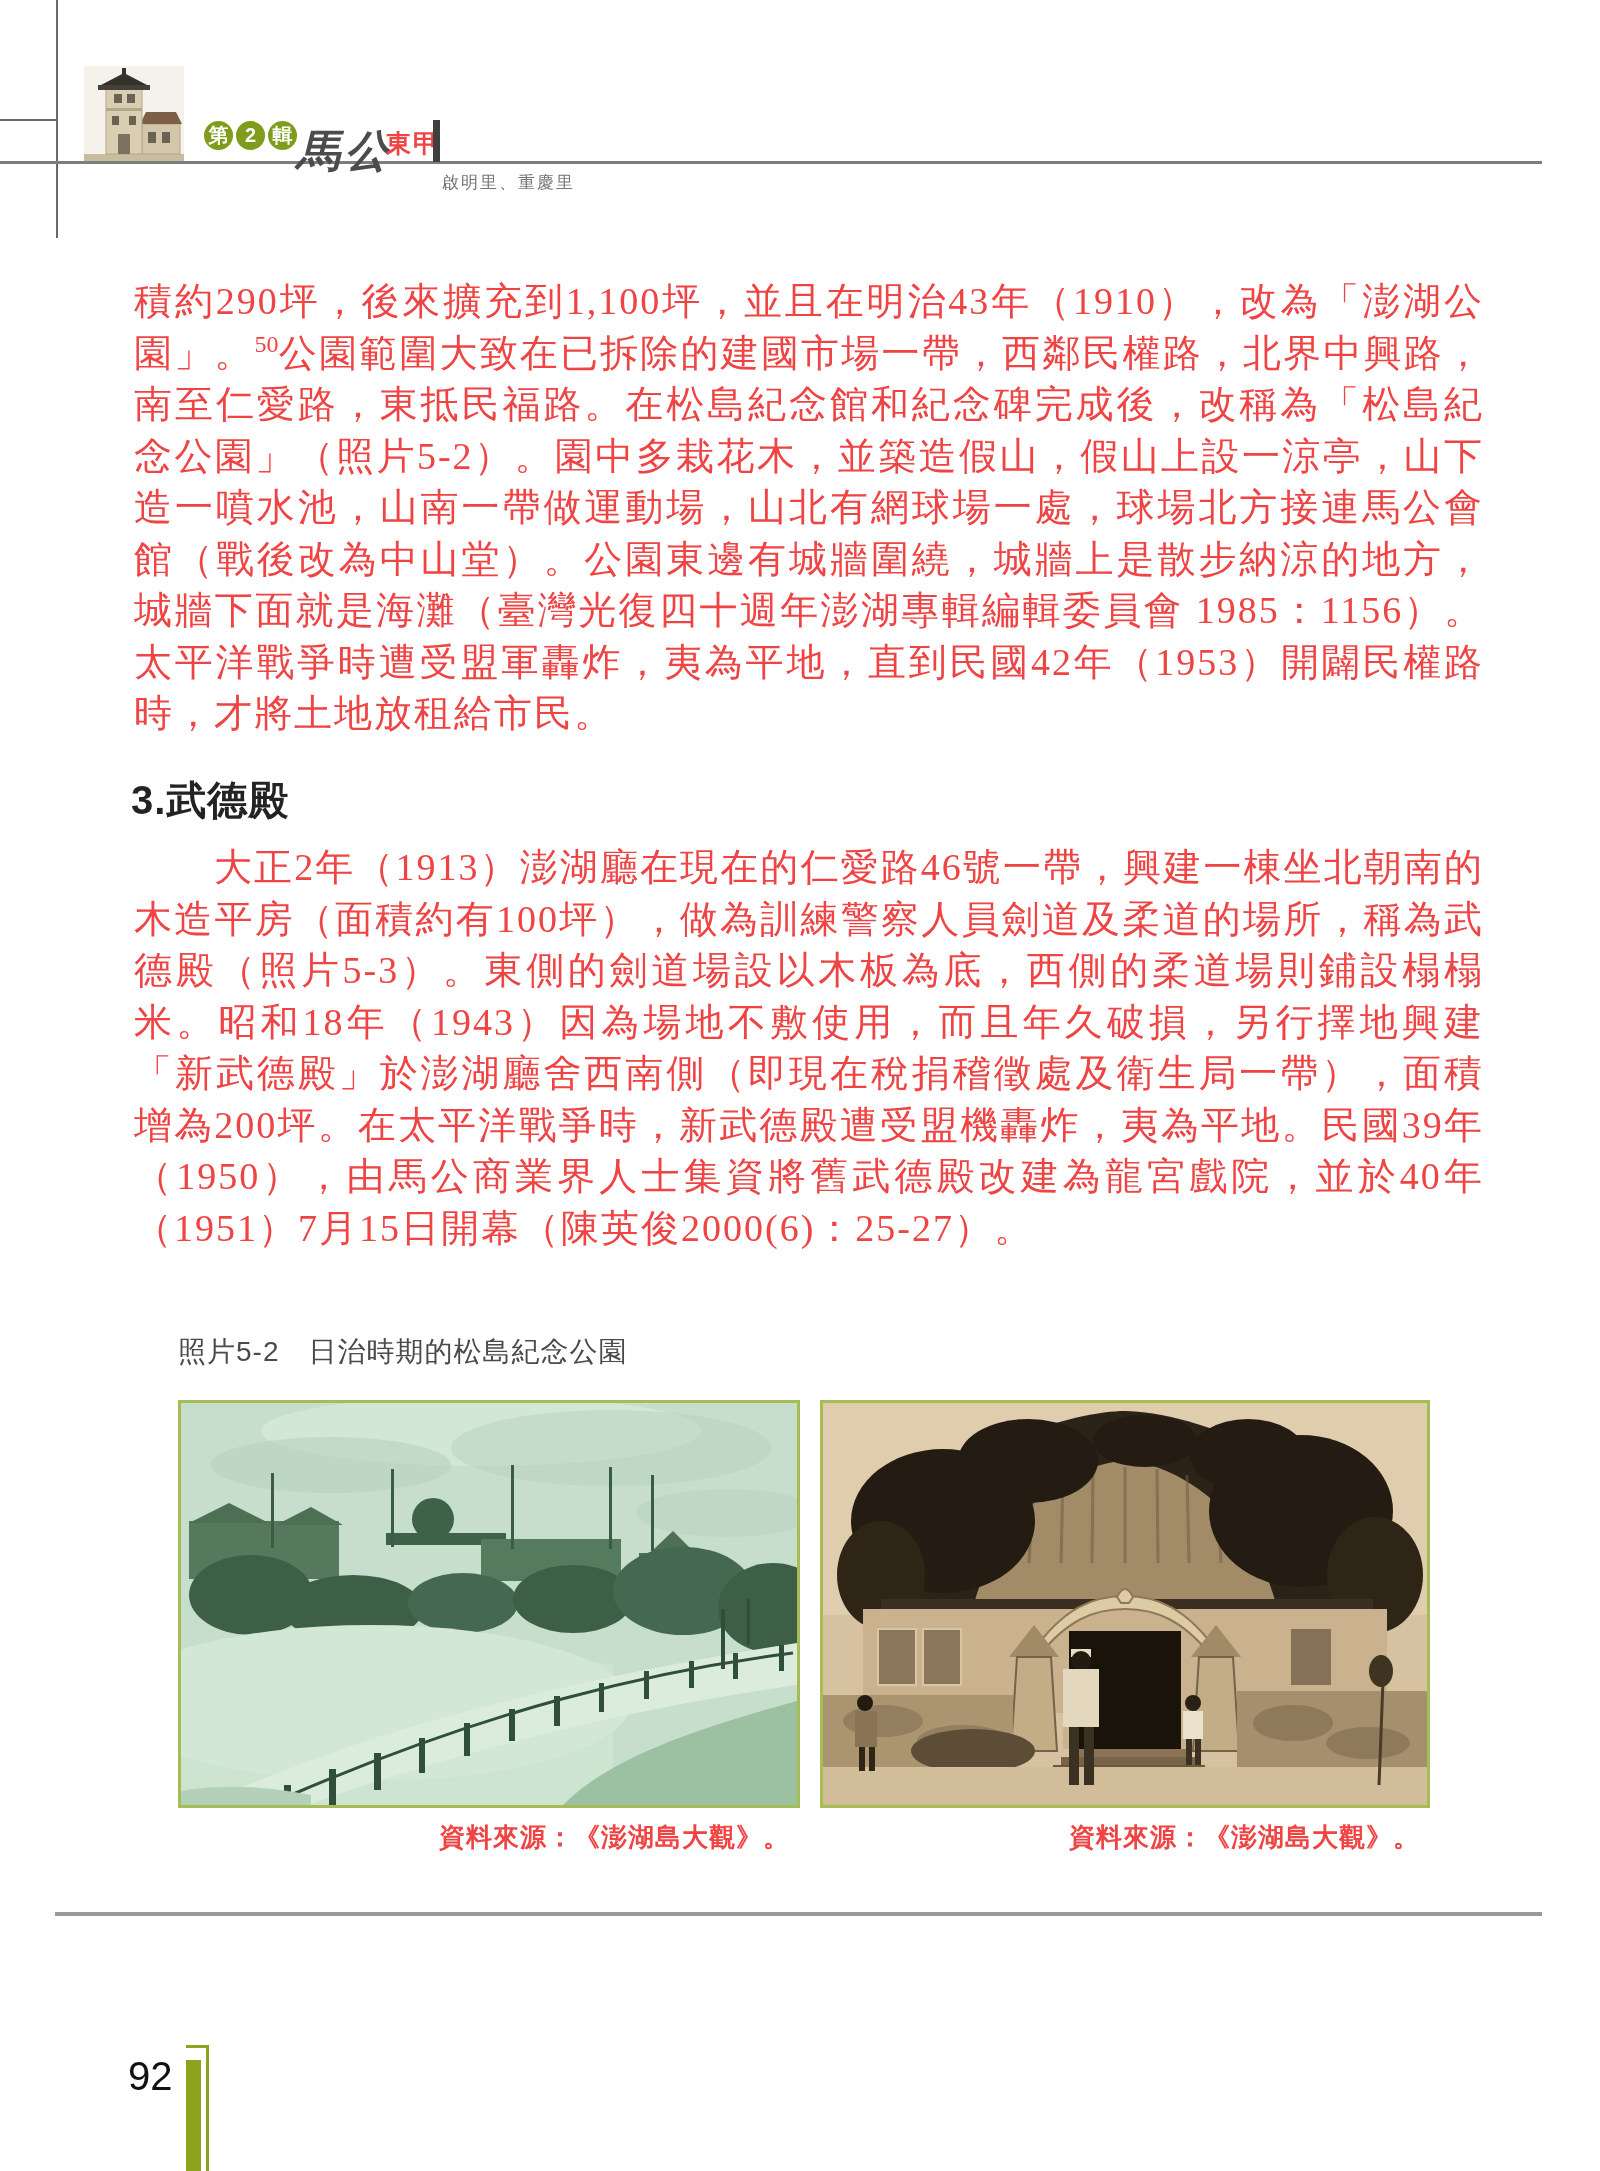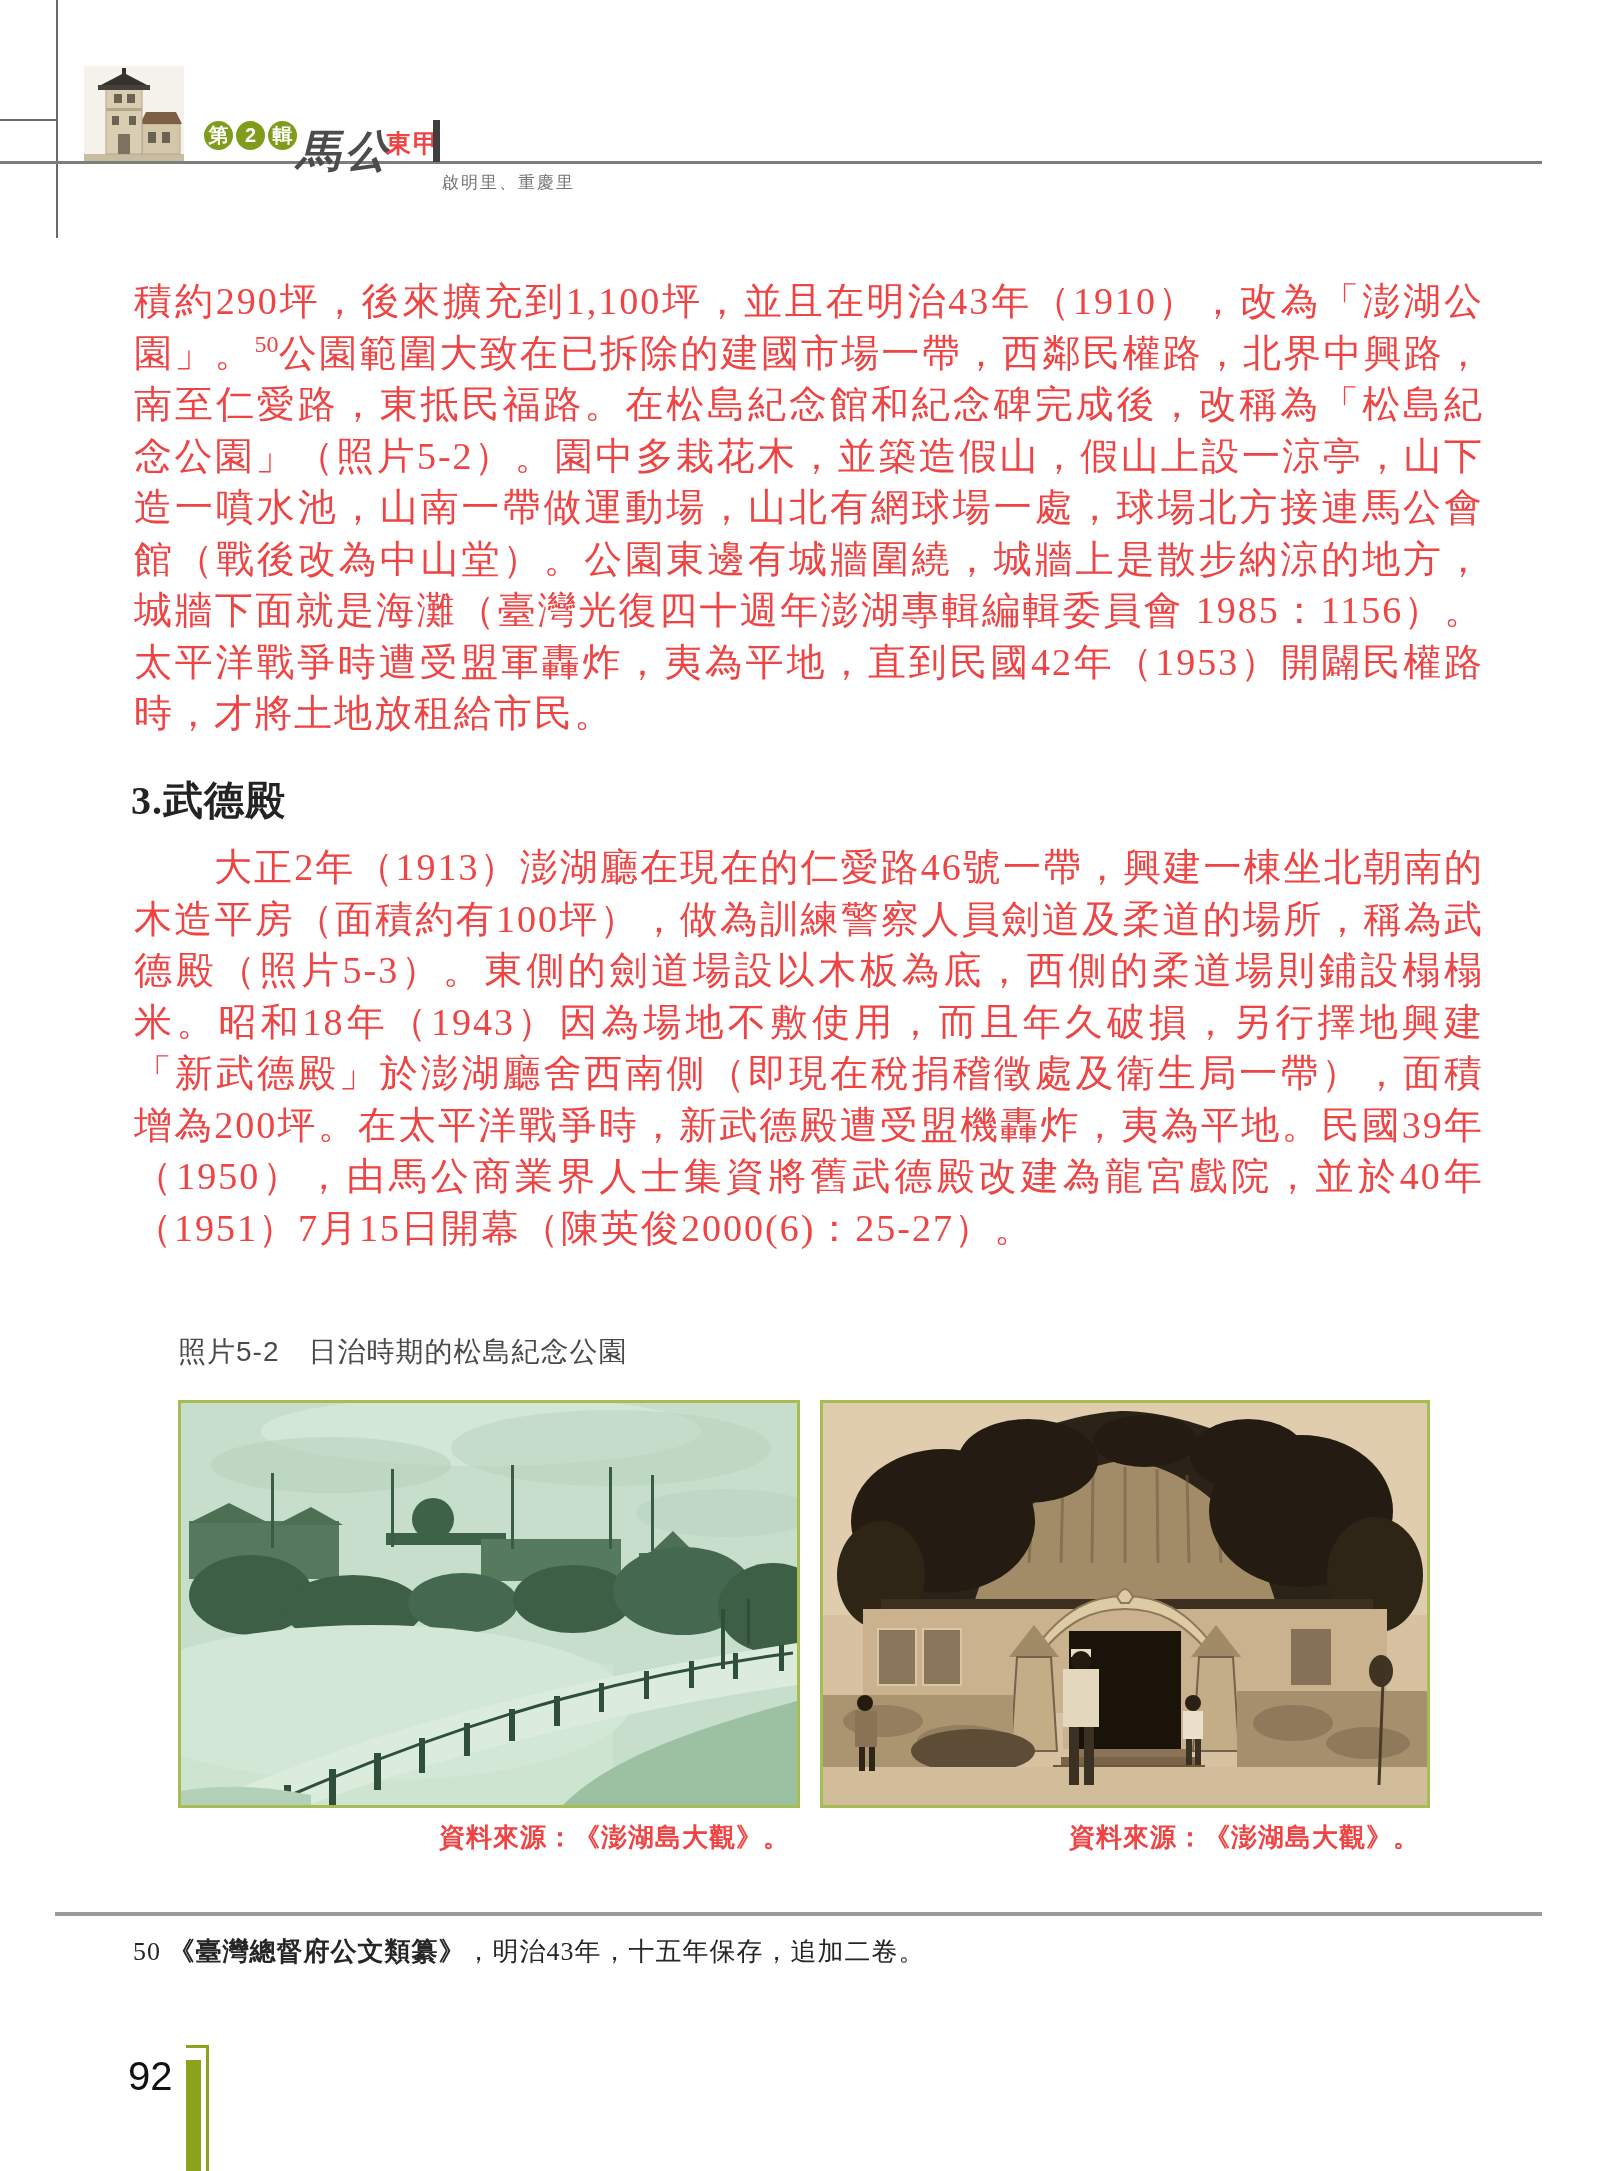--- a/index.html
+++ b/index.html
@@ -23,21 +23,21 @@
   .subtitle{left:442px;top:171px;font-size:17px;color:#757575;letter-spacing:2px;
          font-family:"Liberation Sans","DejaVu Sans",sans-serif;}
 
   
   .bodytext{left:134px;width:1350px;font-size:38px;line-height:51.5px;color:#ef4444;
             text-align:justify;letter-spacing:2px;}
   .p1{top:276px;}
   .p2{top:842px;text-indent:80px;}
   sup.fn{font-size:24px;vertical-align:super;line-height:0;letter-spacing:0;}
   .section-heading{left:131px;top:773px;font-size:40px;font-weight:bold;color:#232323;
-            font-family:Liberation Serif, serif;letter-spacing:1px;text-align:center;}
+            font-family:Liberation Sans, sans-serif;letter-spacing:1px;text-align:center;}
 
   
   .caption{top:1333px;font-size:28px;color:#4a4a4a;letter-spacing:1px;
            font-family:"Liberation Sans","DejaVu Sans",sans-serif;}
   .caption.c1{left:178px;text-align:center;}
   .caption.c2{left:812px;}
   .photo{top:1400px;height:402px;border:3px solid #a6bd55;background:#cfe2d2;}
   .photo.ph1{left:178px;width:616px;}
   .photo.ph2{left:820px;width:604px;background:#d6c1a0;}
   .photo svg{display:block;width:100%;height:100%;}
@@ -244,20 +244,19 @@
       </g>
       <path d="M560,278 L556,382" stroke="#4a3b28" stroke-width="3" fill="none"></path>
       <ellipse cx="558" cy="268" rx="12" ry="16" fill="#3f3322"></ellipse>
     </svg>
   </div>
 
   <div class="abs source s1">資料來源：《澎湖島大觀》。</div>
   <div class="abs source s2">資料來源：《澎湖島大觀》。</div>
 
   <div class="abs footnote-rule"></div>
-  <div class="abs footnote"><span>50</span><span> </span><span class="fn-title">《臺灣總督府公文類纂》</span><span>，明治43年，十五年保存，追加二卷。</span></div>
 
   <div class="abs page-number">92</div>
   <div class="abs bar-thick"></div>
   <div class="abs bar-thin-h"></div>
   <div class="abs bar-thin-v"></div>
 
 </div>
 
 </body></html>

